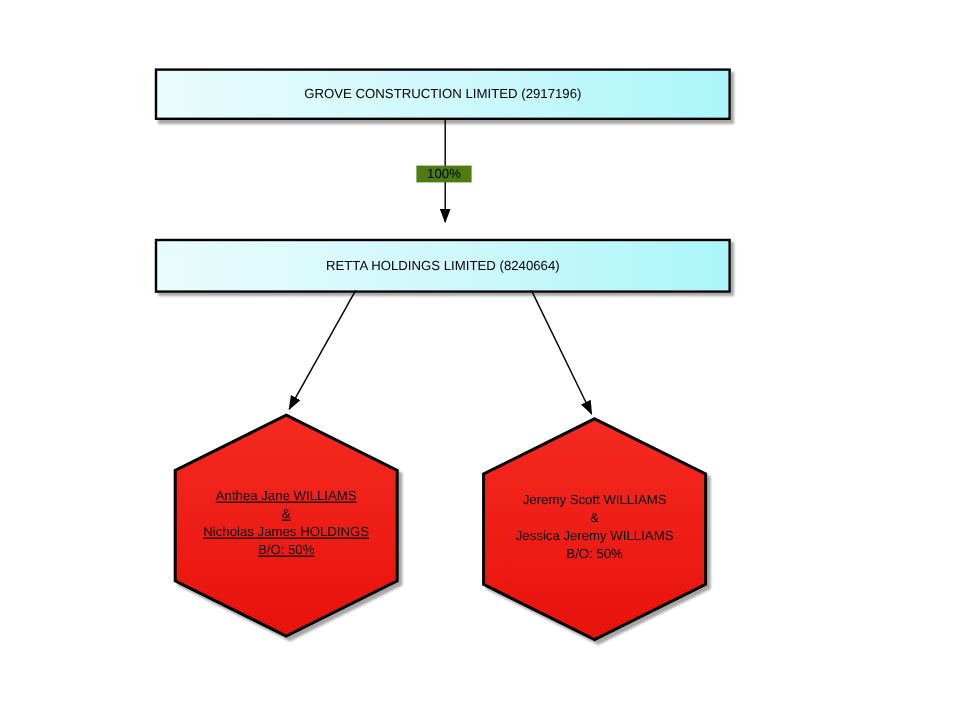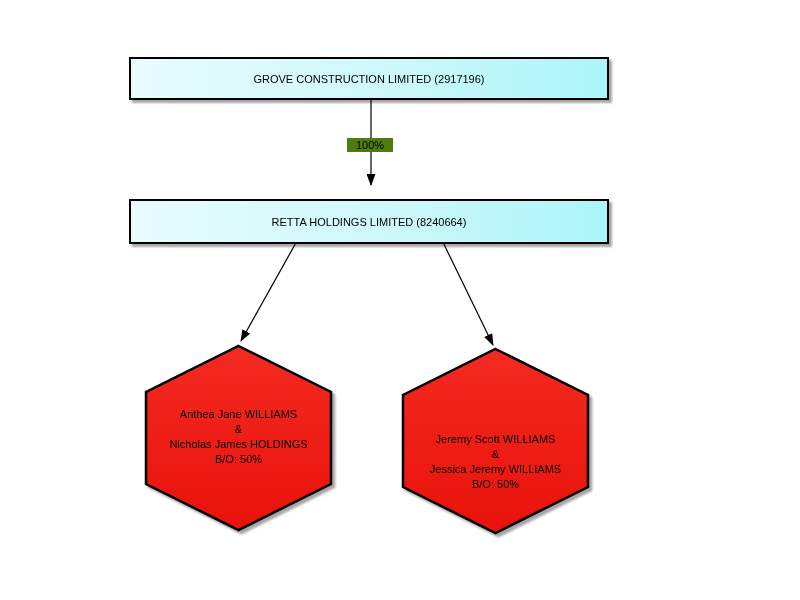--- a/index.html
+++ b/index.html
@@ -61,24 +61,25 @@
     position: absolute;
     width: 181px;
     font-size: 11px;
     line-height: 15px;
     color: #000000;
     text-align: center;
   }
   .hex-text.left {
     left: 148px;
     top: 407px;
+    text-decoration: underline;
   }
   .hex-text.right {
     left: 405px;
-    top: 432px;
+    top: 410px;
   }
   .hex-polygon {
     filter: drop-shadow(3px 3px 1px rgba(0, 0, 0, 0.35));
   }
 </style>
 </head>
 <body>
 
 <div class="canvas">
 

